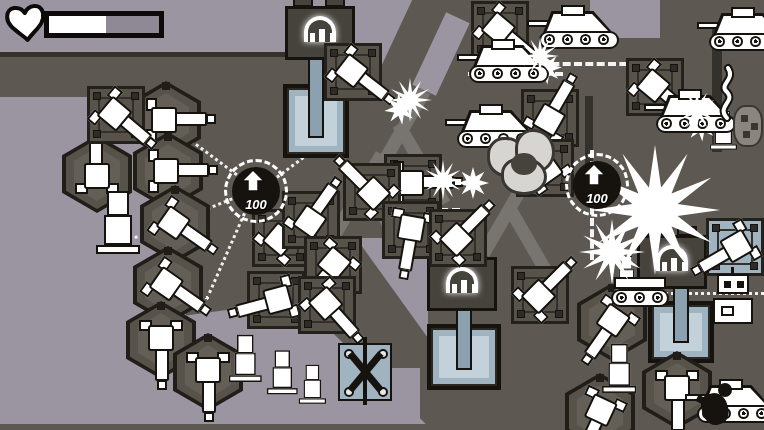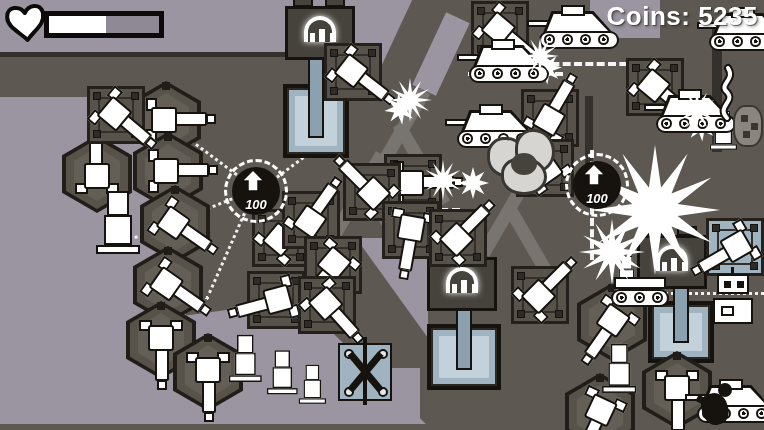--- a/index.html
+++ b/index.html
@@ -69,21 +69,20 @@
 <body>
 
 <div class="stage" id="stage">
 
   <svg class="hud-heart" width="42" height="40" viewBox="0 0 42 40">
     <path d="M21 9 C17 1 4 0 3 11 C2 21 13 27 21 36 C29 27 40 22 39 11 C38 0 25 1 21 9 Z" fill="#ffffff" stroke="#0d0b09" stroke-width="4" stroke-linejoin="round"></path>
   </svg>
   <div class="hbar">
     <div class="hfill" id="hfill" style="width: 52%;"></div>
   </div>
-  <div class="coins">Coins: 5235</div>
 <div class="abs" style="left: 0px; top: 52px; width: 764px; height: 6px; background: rgb(52, 49, 44);"></div>
     <div class="abs" style="left: 0px; top: 57px; width: 764px; height: 40px; background: rgb(93, 89, 82);"></div>
     <div class="abs" style="left: 420px; top: 0px; width: 344px; height: 430px; background: rgb(93, 89, 82);"></div>
     <div class="abs" style="left: 186px; top: 57px; width: 240px; height: 311px; background: rgb(93, 89, 82);"></div>
     <div class="abs" style="left: 352px; top: 0px; width: 58px; height: 98px; background: rgb(155, 148, 161);"></div>
     <div class="abs" style="left: 384px; top: -26px; width: 114px; height: 198px; background: rgb(93, 89, 82); transform: rotate(25deg);"></div>
     <div class="abs" style="left: 428px; top: 14px; width: 26px; height: 80px; background: rgb(155, 148, 161); transform: rotate(25deg);"></div>
     <div class="abs clip-w1" style="left: 186px; top: 300px; width: 246px; height: 130px; background: rgb(155, 148, 161);"></div>
     <div class="abs clip-w2" style="left: 348px; top: 238px; width: 80px; height: 100px; background: rgb(155, 148, 161);"></div>
     <div class="abs" style="left: 590px; top: 0px; width: 70px; height: 38px; background: rgb(155, 148, 161);"></div>

